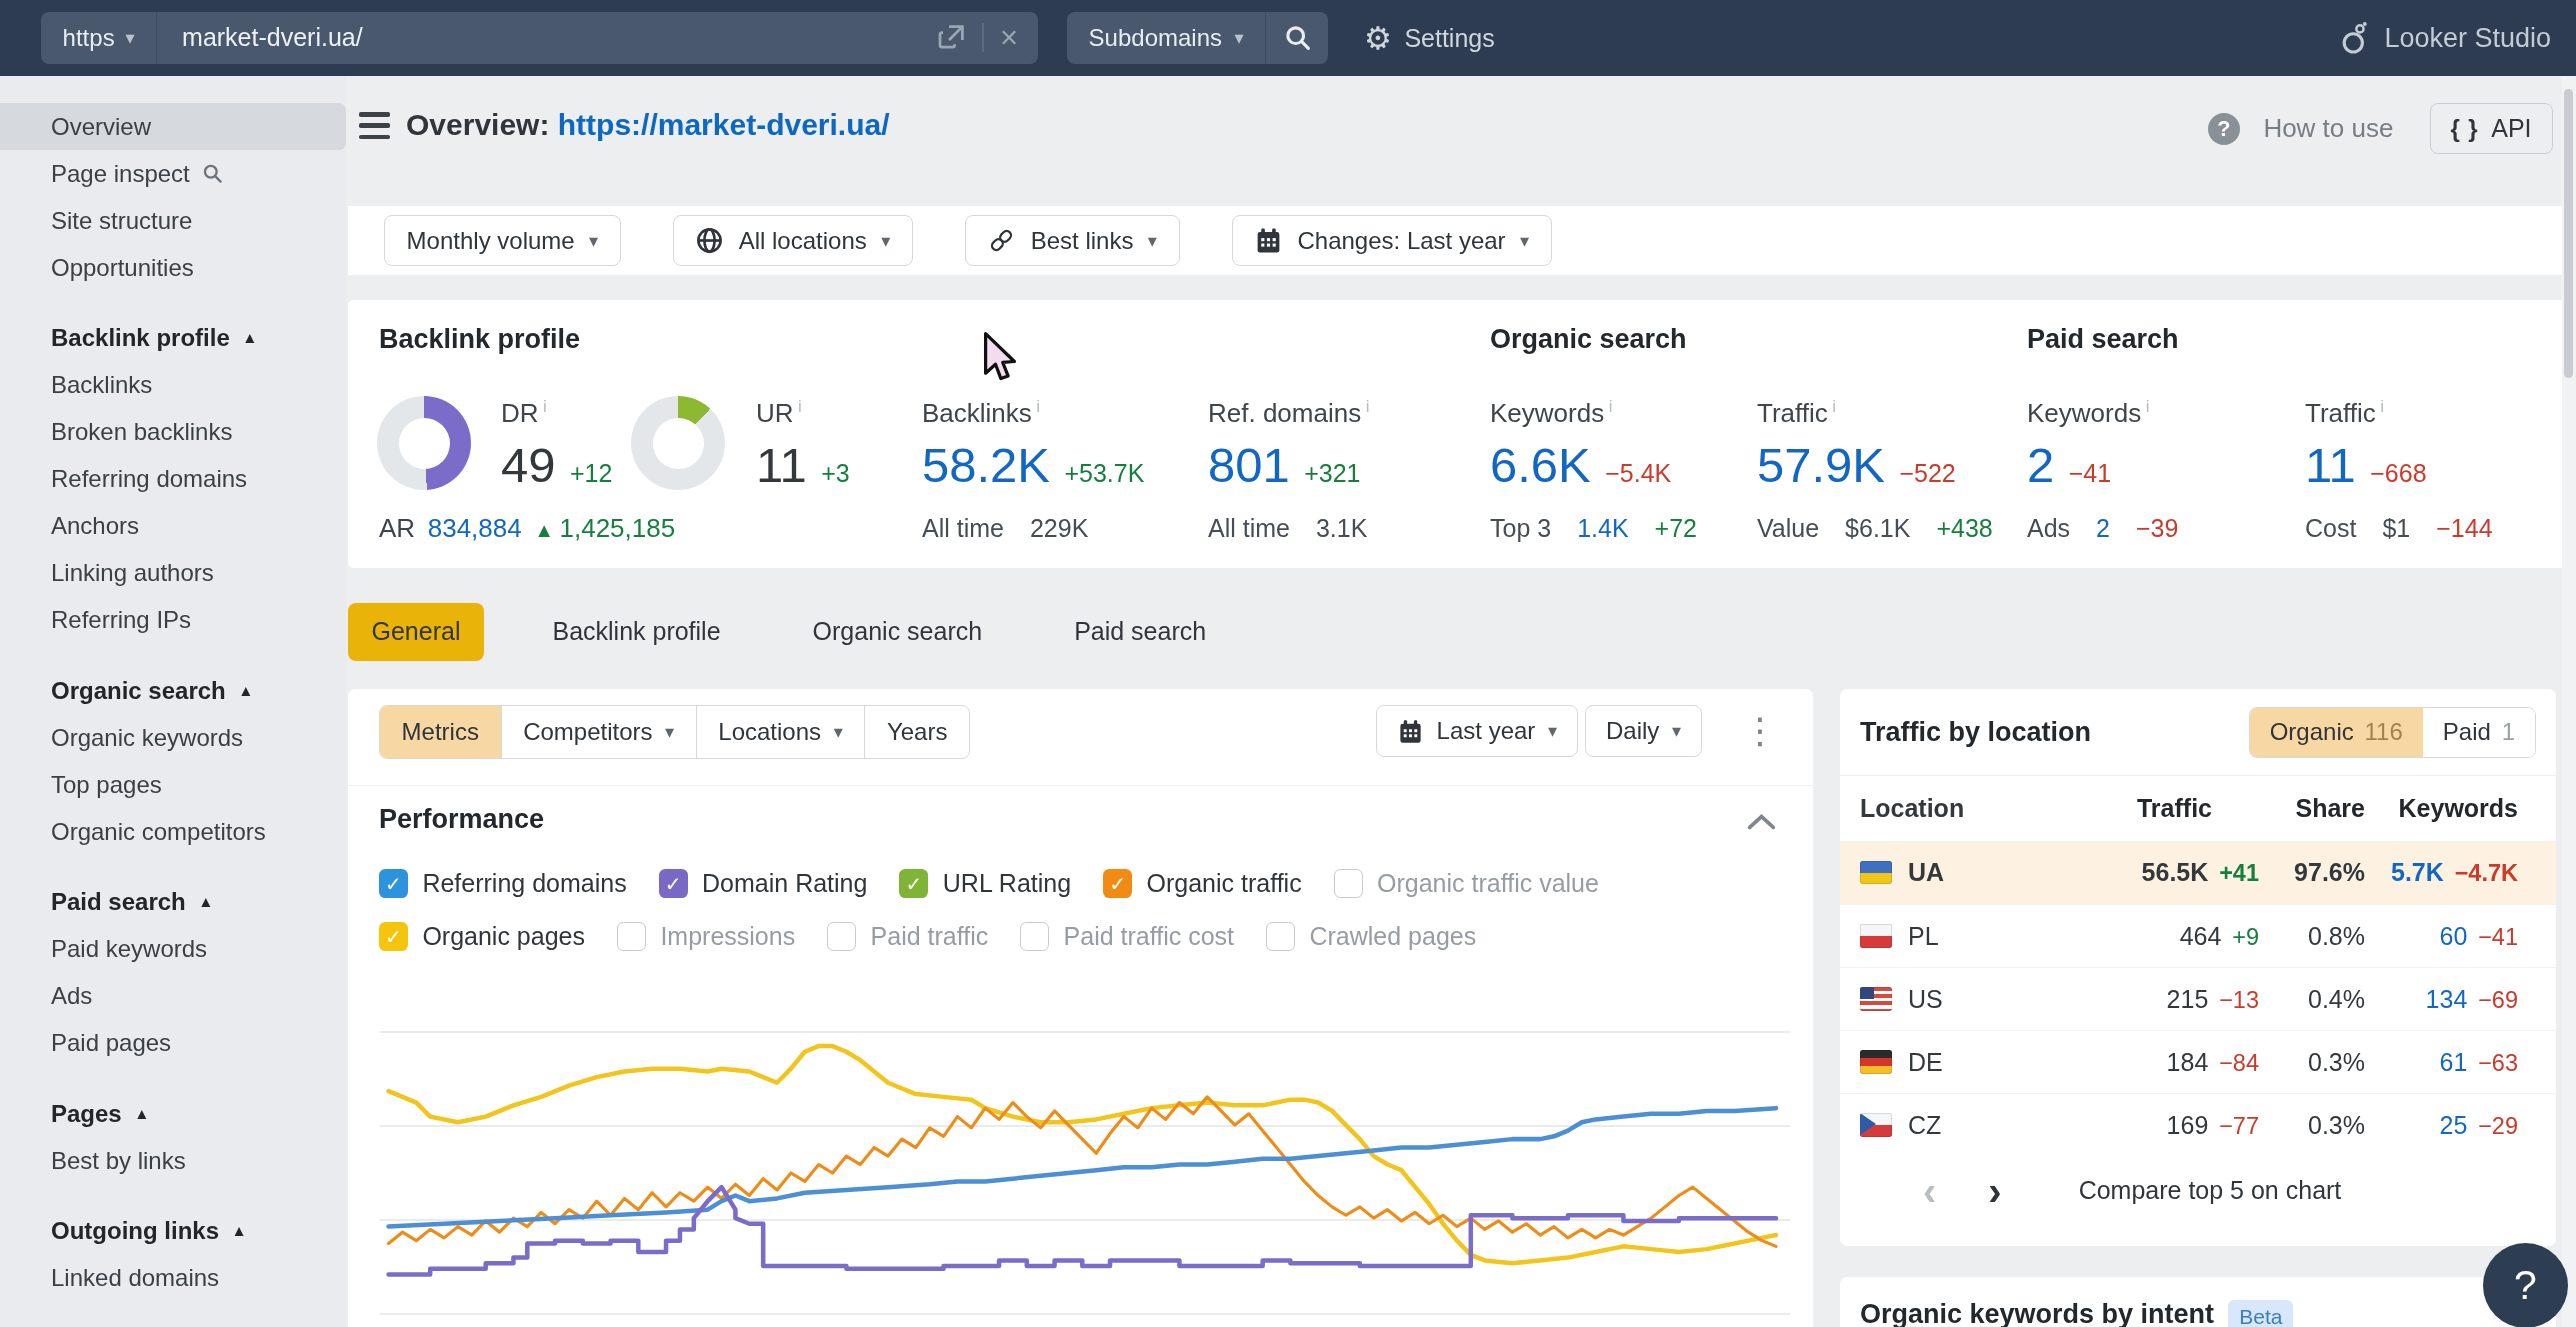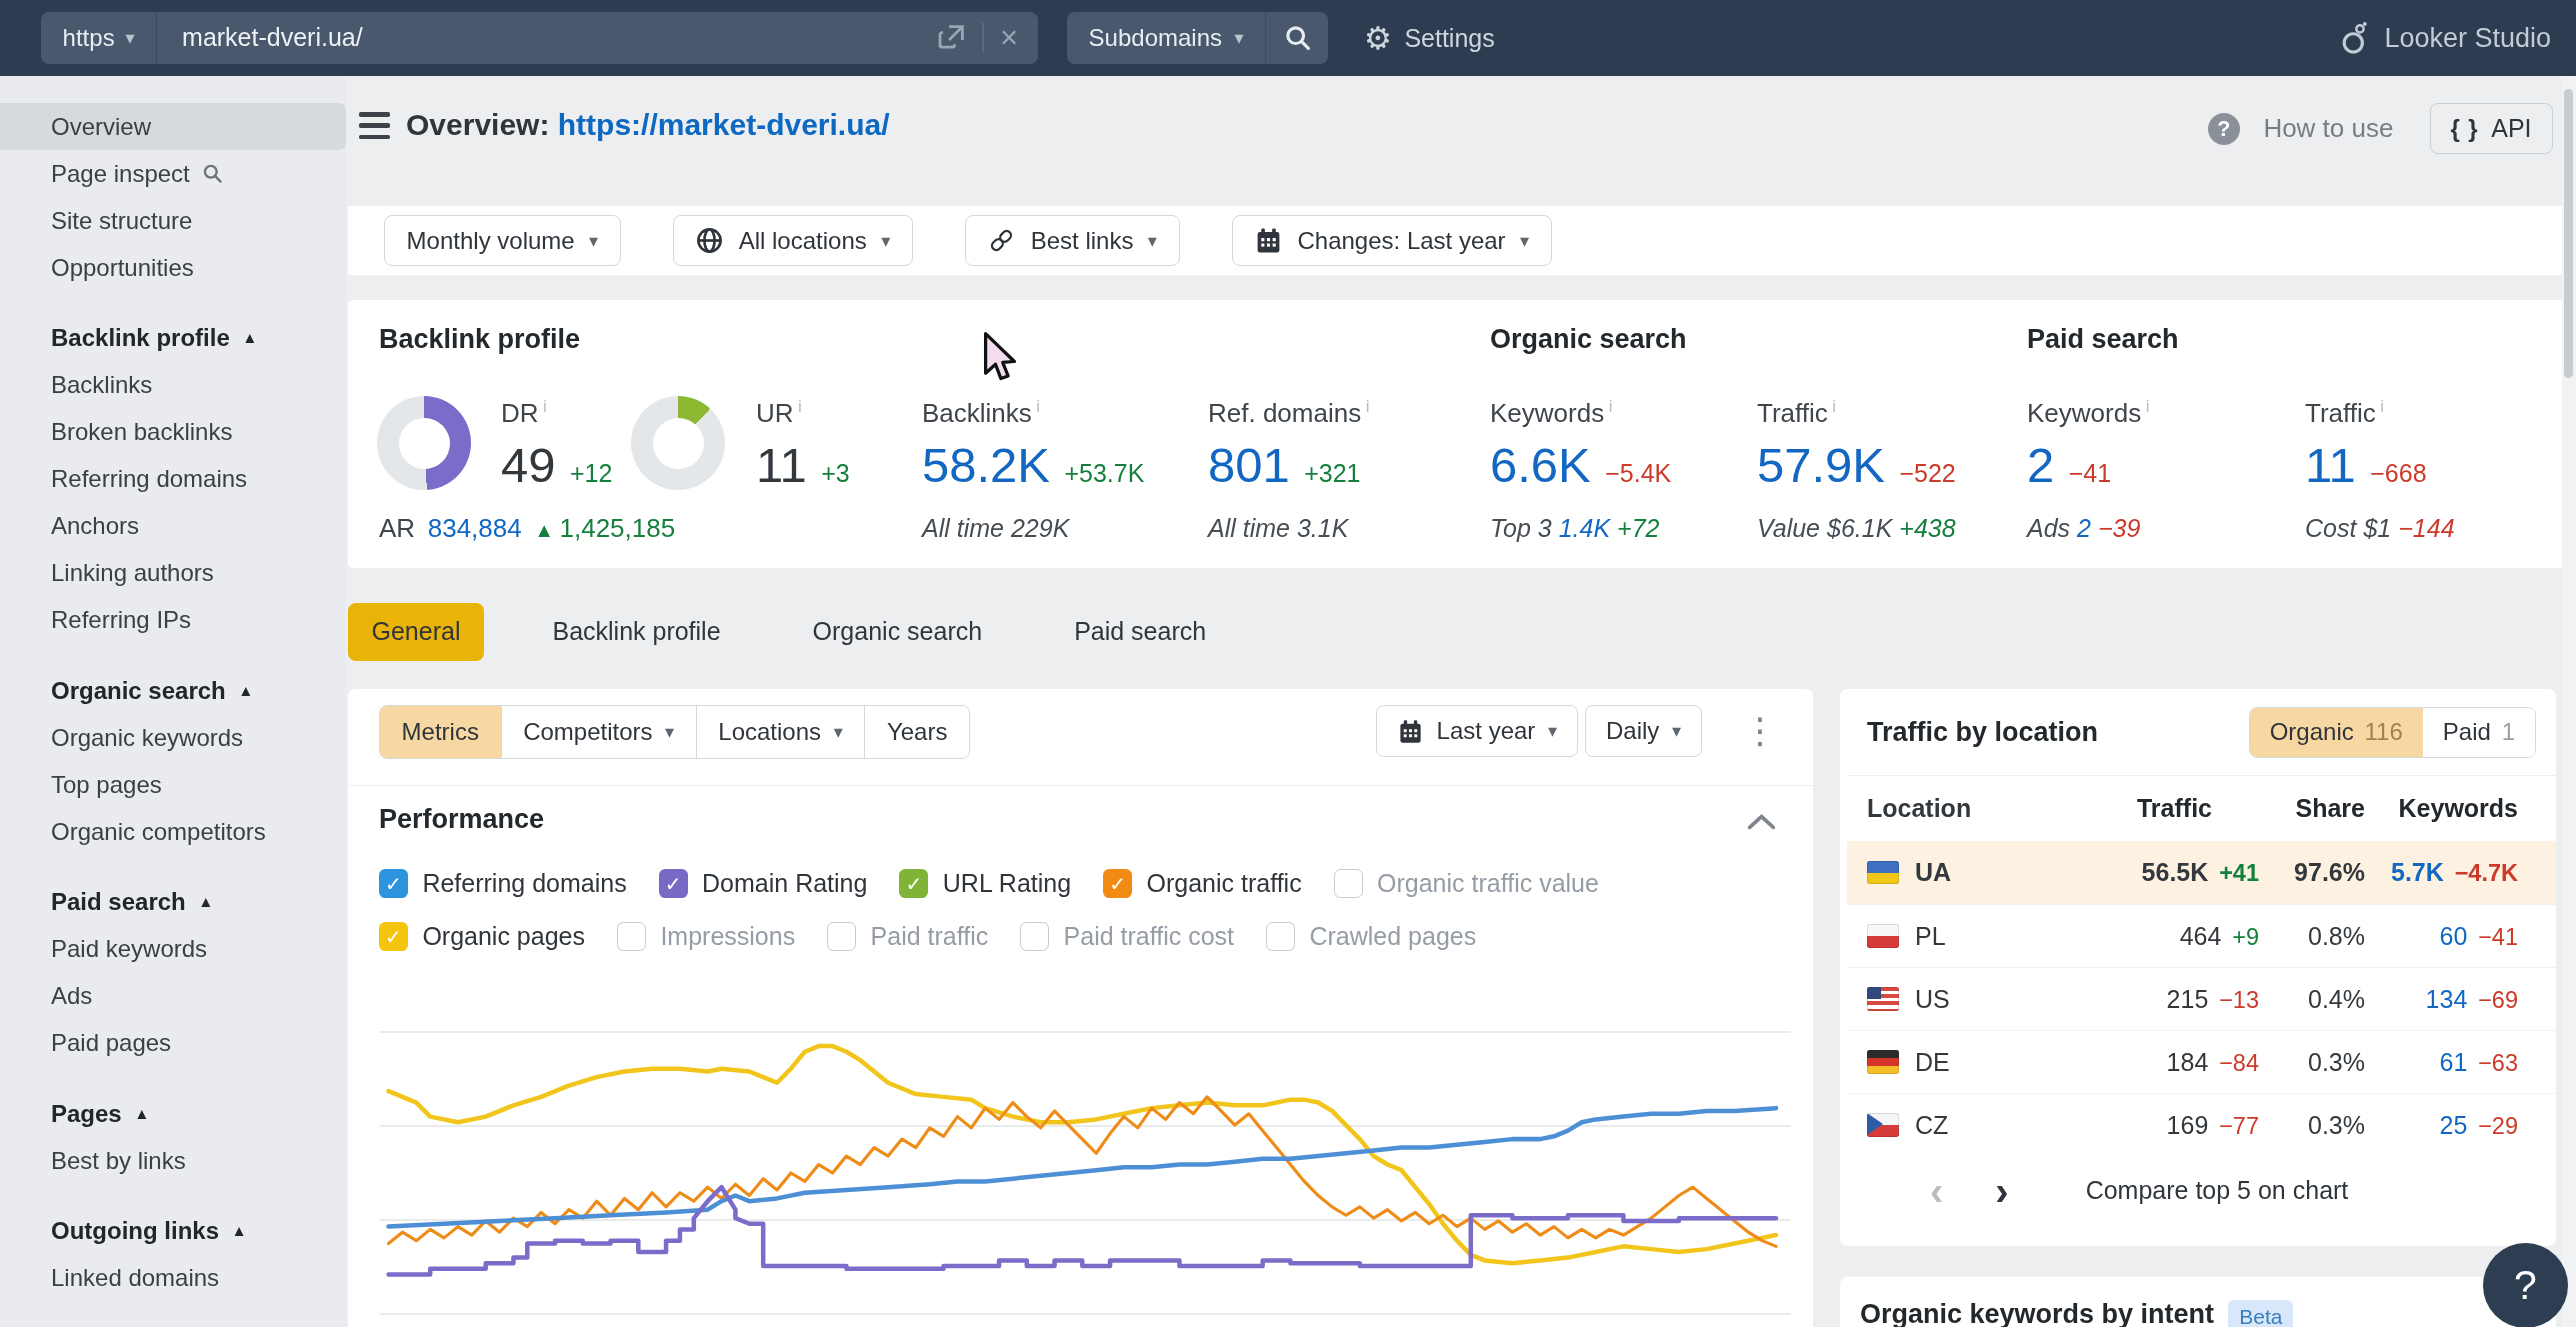--- a/index.html
+++ b/index.html
@@ -70,21 +70,21 @@
   .card-title { font-size:27px; font-weight:700; color:#23282d; }
   .bp-title { position:absolute; left:31px; top:23.5px; }
   .donut { position:absolute; width:94px; height:94px; border-radius:50%; }
   .donut::after { content:""; position:absolute; left:21.6px; top:21.6px; width:51px; height:51px; border-radius:50%; background:#fff; }
   .metric { position:absolute; }
   .m-label { font-size:26px; color:#3f454b; height:36px; }
   .m-label sup { font-size:17px; color:#b6bcc3; margin-left:4.5px; }
   .m-valrow { display:flex; align-items:baseline; gap:14.4px; height:63px; margin-top:3.6px; }
   .m-value { font-size:49px; color:#33383d; }
   .m-value.blue { color:#1267c2; }
-  .m-sub { font-size:25px; margin-top:14.4px; color:#474d54; display:flex; gap:7px; align-items:baseline;font-style:italic; }
+  .m-sub { font-size:25px; margin-top:14.4px; color:#474d54; display:flex; gap:26px; align-items:baseline; }
   .green { color:#157f3d; }
   .red { color:#cb3a2a; }
   .blue { color:#1267c2; }
   .chg { font-size:25px; }
   .ar-row { position:absolute; left:31px; top:213px; font-size:26px; display:flex; gap:12.6px; align-items:baseline; }
   .tri-up { font-size:20px; color:#157f3d; }
 
   
   #tabs-row { position:absolute; left:348px; top:599px; display:flex; gap:45px; align-items:center; height:65px; }
   .tab { height:58px; display:flex; align-items:center; padding:0 23.5px; font-size:25px; color:#2f353b;
@@ -112,21 +112,21 @@
   #cb-row-2 { top:233px; }
   .cb-item { display:flex; align-items:center; gap:14.4px; cursor:pointer; }
   .cb-box { width:29px; height:29px; border-radius:6.3px; display:flex; align-items:center; justify-content:center;
     color:#fff; font-size:20px; font-weight:700; }
   .cb-box.off { background:#fff; border:1.8px solid #c7cbd0; }
   .cb-label { font-size:25px; color:#30353b; }
   .cb-item.off .cb-label { color:#959ca5; }
   #perf-chart { position:absolute; left:31px; top:343px; overflow:visible; }
 
   
-  #right-card { position:absolute; left:1840px; top:689px; width:716px; height:557px; background:#fff; border-radius:7.2px;padding-left:7px; }
+  #right-card { position:absolute; left:1840px; top:689px; width:716px; height:557px; background:#fff; border-radius:7.2px; }
   .rc-header { display:flex; align-items:center; justify-content:space-between; height:87px; padding:0 20px;
     border-bottom:1.8px solid #eceeef; }
   .toggle-group { display:flex; border:1.8px solid #d5d9dc; border-radius:8px; overflow:hidden; }
   .tg-seg { display:flex; align-items:center; gap:10.8px; height:49px; padding:0 20px; font-size:24px; cursor:pointer; background:#fff; }
   .tg-seg.selected { background:#f8d8a2; }
   .tg-count { color:#9aa0a6; }
   .tg-seg.selected .tg-count { color:#a08450; }
   .tbl-head { display:flex; align-items:center; height:65px; padding:0 38px 0 20px;
     font-size:25px; font-weight:700; color:#23282d; }
   .t-row { display:flex; align-items:center; height:63px; padding:0 38px 0 20px; font-size:25px;

